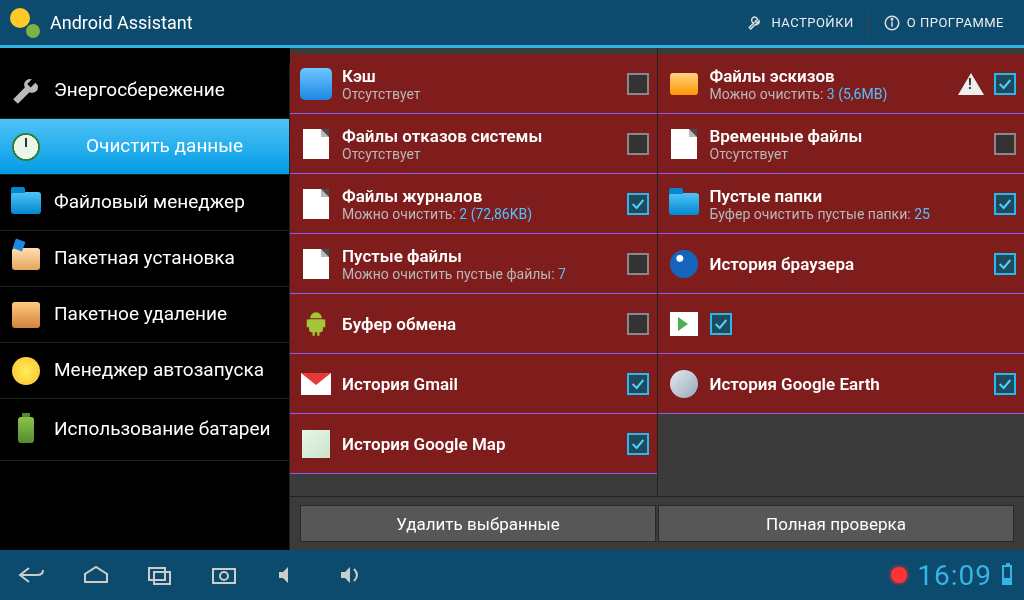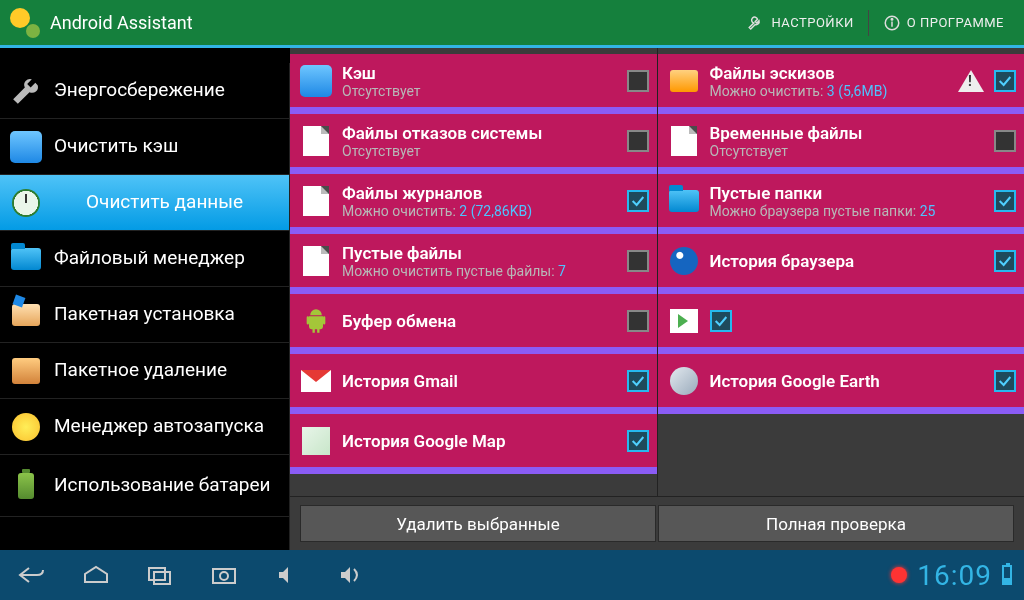--- a/index.html
+++ b/index.html
@@ -9,21 +9,21 @@
     background: #000;
     font-family: Roboto, "Helvetica Neue", Arial, sans-serif;
     color: #fff;
     overflow: hidden;
     position: relative;
   }
 
   
   .action-bar {
     height: 48px;
-    background: #15803d;
+    background: #0c4a6e;
     display: flex;
     align-items: center;
     padding: 0 10px;
     border-bottom: 3px solid #32b5e5;
   }
   .action-bar .app-icon {
     width: 30px; height: 30px;
     margin-right: 10px;
     position: relative;
   }
@@ -98,22 +98,22 @@
     left: 0; top: 10px;
     width: 5px; height: 120px;
     background: #7a7a7a;
     border-radius: 2px;
   }
 
   .row {
     display: flex; align-items: center;
     height: 60px;
     padding: 0 8px 0 10px;
-    border-bottom: 7px solid #8b5cf6;
-    background: #be185d;
+    border-bottom: 1px solid #8b5cf6;
+    background: #7f1d1d;
     position: relative;
   }
   .row .r-icon {
     width: 32px; height: 32px;
     margin-right: 10px;
     flex: 0 0 32px;
     display:flex;align-items:center;justify-content:center;
   }
   .row .r-text { flex: 1; overflow: hidden; }
   .row .r-title { font-size: 17px; font-weight: 600; color: #fff; white-space: nowrap; overflow: hidden; text-overflow: ellipsis;}
@@ -257,26 +257,20 @@
 
   <div class="sidebar" id="sidebar">
       <div class="sb-item">
         <div class="sb-icon">
           <svg width="28" height="28" viewBox="0 0 24 24" fill="#bbb">
             <path d="M22 7a5 5 0 0 1-7 6L5 23l-4-4L11 9a5 5 0 0 1 6-7l-4 4 3 3 4-4z"></path>
           </svg>
         </div>
         <div class="sb-label">Энергосбережение</div>
       </div>
-      <div class="sb-item">
-        <div class="sb-icon">
-          <div class="ic-box ic-cube-blue"></div>
-        </div>
-        <div class="sb-label">Очистить кэш</div>
-      </div>
       <div class="sb-item selected">
         <div class="sb-icon">
           <div class="ic-clock"></div>
         </div>
         <div class="sb-label">Очистить данные</div>
       </div>
       <div class="sb-item">
         <div class="sb-icon">
           <div class="ic-folder"></div>
         </div>
@@ -419,21 +413,21 @@
               <div class="r-sub">Отсутствует</div>
             </div>
             <div class="holo-check "></div>
           </div>
           <div class="row">
             <div class="r-icon">
               <div class="ic-folder"></div>
             </div>
             <div class="r-text">
               <div class="r-title">Пустые папки</div>
-              <div class="r-sub"><span>Можно браузера пустые папки: </span><span class="hl">25</span></div>
+              <div class="r-sub"><span>Буфер очистить пустые папки: </span><span class="hl">25</span></div>
             </div>
             <div class="holo-check on">
               <svg width="16" height="16" viewBox="0 0 24 24" fill="none" stroke="#4fd0ff" stroke-width="3">
                 <polyline points="4 12 10 18 20 6"></polyline>
               </svg>
             </div>
           </div>
           <div class="row">
             <div class="r-icon">
               <div class="ic-globe"></div>

